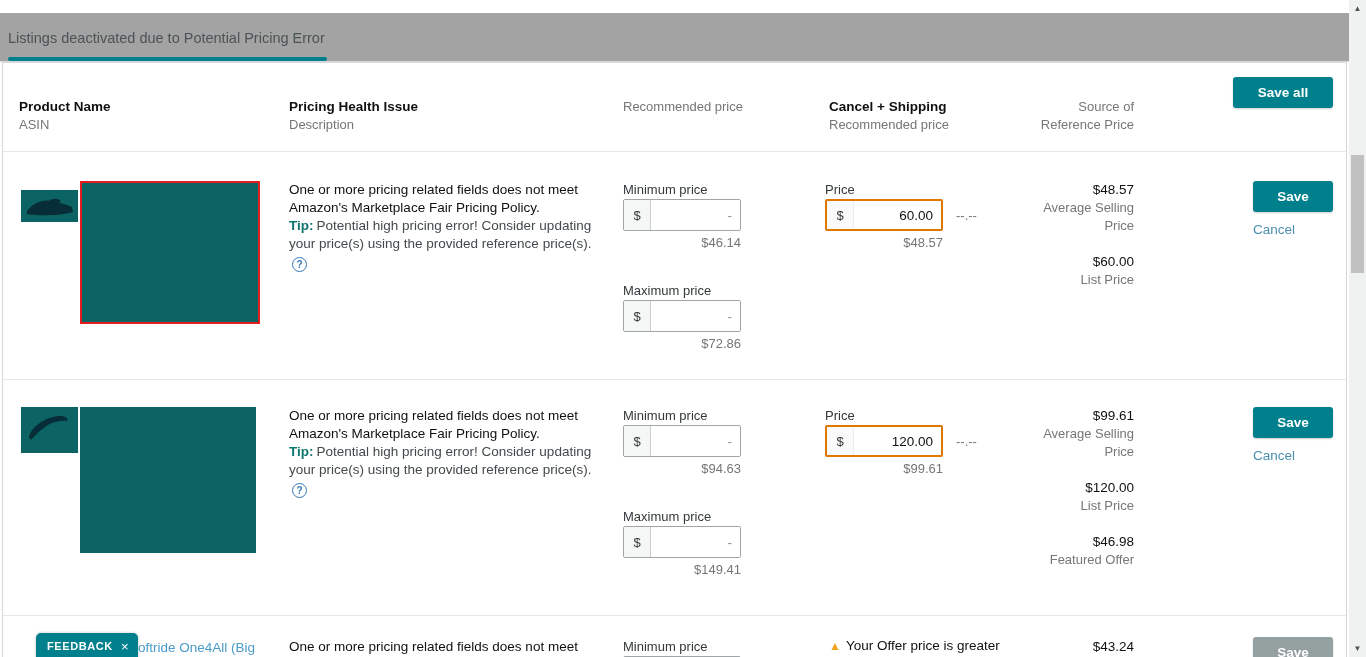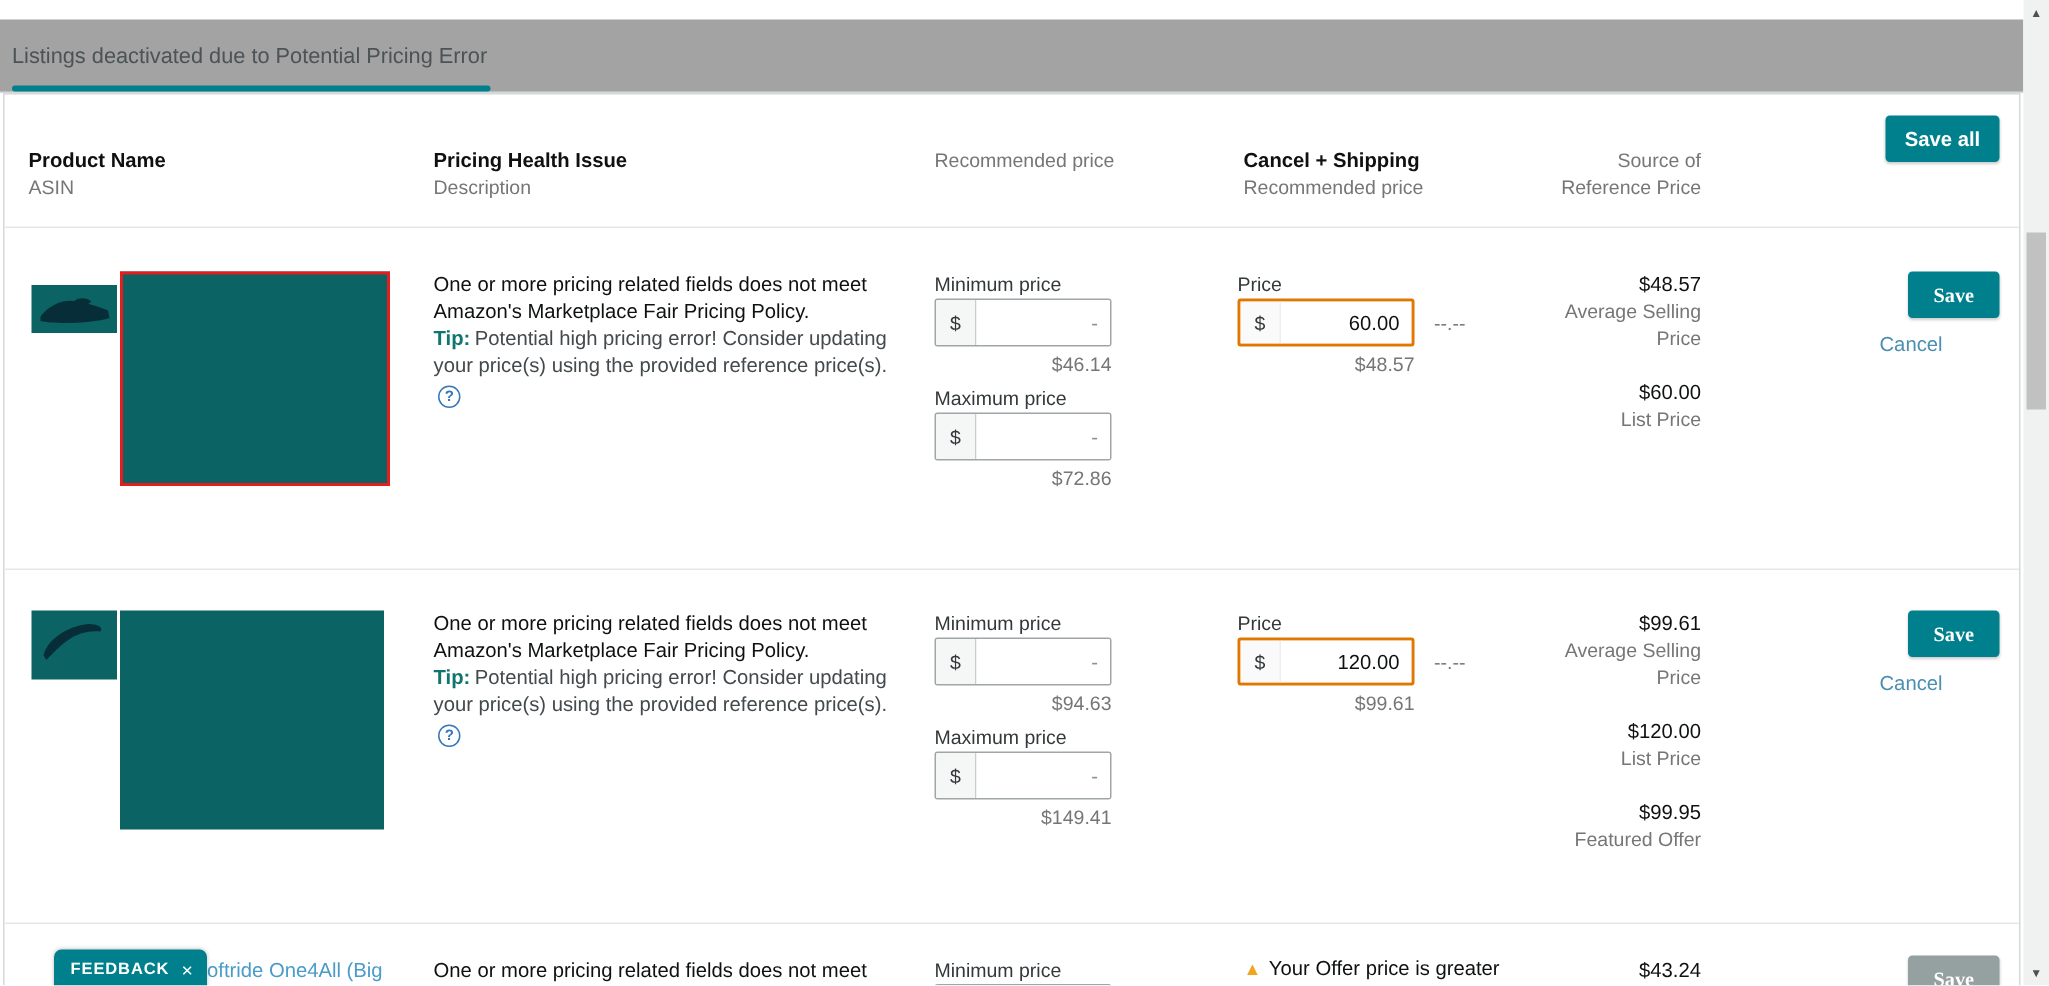--- a/index.html
+++ b/index.html
@@ -27,22 +27,22 @@
 
   .h-title { font-size:13.5px; font-weight:bold; line-height:18px; color:#0f1111; }
   .h-sub { font-size:13px; color:#767676; line-height:18px; }
   .cell.product-col { padding-left:16px; }
   .cell.minmax-col .h-title, .cell.minmax-col { max-width:150px; }
   .cell.ref-col { text-align:right; padding-right:9px; }
   .cell.actions-col { display:flex; flex-direction:column; align-items:flex-end; padding-right:13px; }
 
   .btn { border:none; border-radius:3px; cursor:pointer; font-family:inherit; }
   .btn.teal { background:#00808c; color:#fff; font-weight:bold; font-size:13.5px; }
-  .saveall-btn { width:76px; height:31px; margin-top:-9px; box-shadow:0 1px 2px rgba(0,0,0,.2); }
-  .save-btn { width:61px; height:31px; box-shadow:0 1px 2px rgba(0,0,0,.2);font-family:Liberation Serif, serif; }
+  .saveall-btn { width:100px; height:31px; margin-top:-9px; box-shadow:0 1px 2px rgba(0,0,0,.2); }
+  .save-btn { width:80px; height:31px; box-shadow:0 1px 2px rgba(0,0,0,.2); }
   .save-btn.disabled { background:#95a0a0; cursor:default; }
   .cancel-link { width:80px; text-align:left; margin-top:10px; font-size:13.5px;
     color:#4a8fb0; text-decoration:none; cursor:pointer; }
 
   
   .product-cell { display:flex; align-items:flex-start; padding-left:18px !important; }
   .thumb { width:57px; height:32px; background:#0b6363; margin-top:9px; flex:0 0 auto; cursor:pointer; }
   .r2 .thumb { height:46px; margin-top:0; }
   .thumb svg { width:100%; height:100%; display:block; }
   .redact { margin-left:2px; background:#0b6363; }
@@ -53,21 +53,21 @@
   .issue-cell { width:334px; padding-right:14px; }
   .issue-bold { font-size:13.5px; font-weight:normal; line-height:18px; color:#0f1111; }
   .tip { font-size:13.5px; line-height:18px; color:#43494c; margin-top:0; }
   .tip b { color:#0f766e; margin-right:3px; }
   .help-icon { display:inline-flex; align-items:center; justify-content:center;
     width:15px; height:15px; margin-top:4px; margin-left:3px; border:1.5px solid #3577b8; border-radius:50%;
     color:#3577b8; font-size:10px; font-weight:bold; cursor:pointer; }
 
   
   .field-label { font-size:13px; line-height:18px; color:#33383a; }
-  .field-gap { margin-top:5px; }
+  .field-gap { margin-top:30px; }
   .input-group { display:flex; width:118px; height:32px; border:1px solid #a0a6a8; border-radius:2px;
     overflow:hidden; background:#fff; }
   .input-group.orange { border:2px solid #e07700; }
   .input-prefix { width:27px; background:#f5f6f6; border-right:1px solid #c9cdcd; display:flex;
     align-items:center; justify-content:center; font-size:13px; color:#33383a; flex:0 0 auto; }
   .input-group.orange .input-prefix { border-right:1px solid #eee; background:#fafafa; }
   .price-input { border:none; outline:none; width:100%; padding:0 8px; text-align:right;
     font-size:13.5px; font-family:inherit; color:#0f1111; background:#fff; min-width:0; }
   .price-input::placeholder { color:#8a9090; }
   .recommended { width:118px; text-align:right; font-size:13px; color:#767676; line-height:18px; margin-top:3px; }
@@ -246,21 +246,21 @@
         <div class="cell ref-col">
           <div class="ref-block">
             <div class="ref-value">$99.61</div>
             <div class="ref-source">Average Selling Price</div>
           </div>
           <div class="ref-block">
             <div class="ref-value">$120.00</div>
             <div class="ref-source">List Price</div>
           </div>
           <div class="ref-block">
-            <div class="ref-value">$99.95</div>
+            <div class="ref-value">$46.98</div>
             <div class="ref-source">Featured Offer</div>
           </div>
         </div>
         <div class="cell actions-col">
           <button class="btn teal save-btn">Save</button>
           <a class="cancel-link">Cancel</a>
         </div>
       </div>
 
       <div class="row-grid trow r3">

